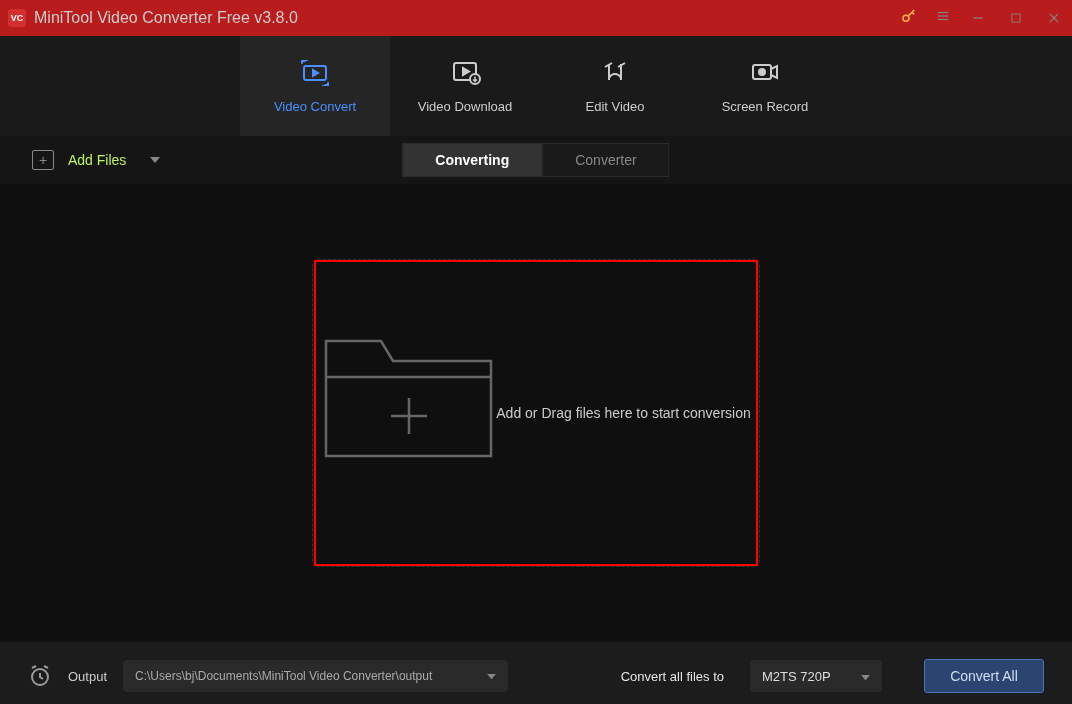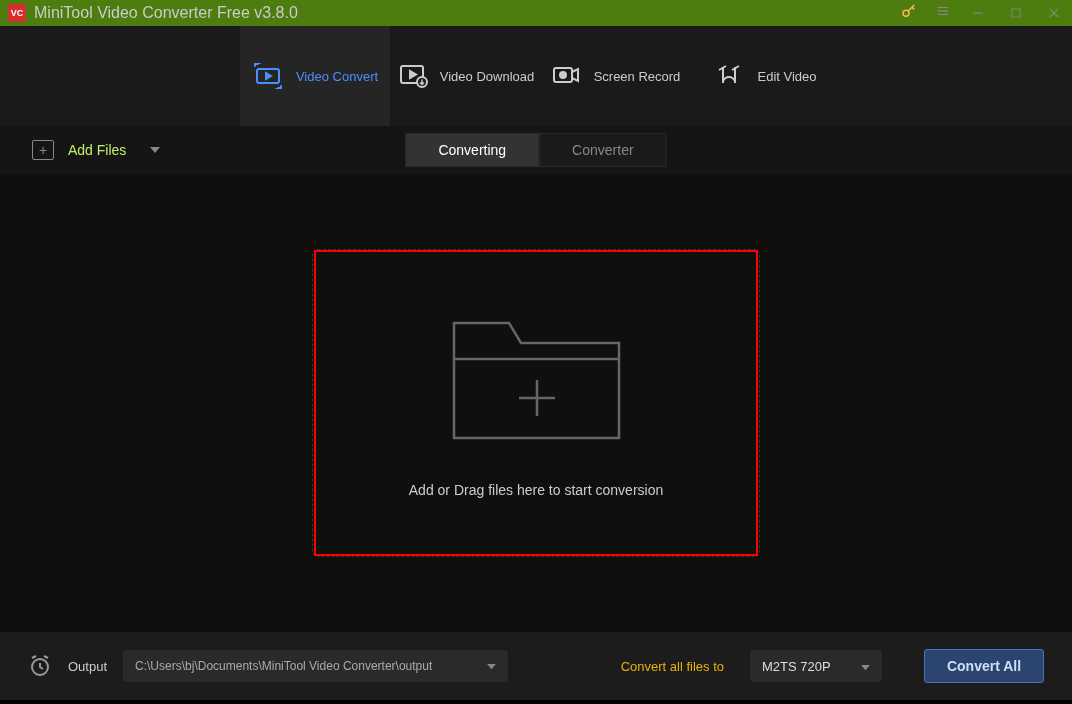--- a/index.html
+++ b/index.html
@@ -5,22 +5,22 @@
     * { margin: 0; padding: 0; box-sizing: border-box; }
     body {
       width: 1072px;
       height: 704px;
       background: #000;
       font-family: -apple-system, BlinkMacSystemFont, "Segoe UI", Arial, sans-serif;
       color: #fff;
       overflow: hidden;
     }
     .titlebar {
-      height: 26px;
-      background: #4d7c0f;
+      height: 36px;
+      background: #b91c1c;
       display: flex;
       align-items: center;
       padding: 0 8px;
     }
     .titlebar-left {
       display: flex;
       align-items: center;
       gap: 8px;
       flex: 1;
     }
@@ -63,20 +63,21 @@
     }
     .tabs-row {
       height: 100px;
       background: #1a1a1a;
       display: flex;
       padding-left: 240px;
     }
     .tab-item {
       width: 150px;
       display: flex;
+      flex-direction: column;
       align-items: center;
       justify-content: center;
       gap: 12px;
       cursor: pointer;
     }
     .tab-item.active {
       background: #252525;
     }
     .tab-icon {
       width: 32px;
@@ -141,21 +142,21 @@
       padding: 8px 32px;
       font-size: 14px;
       cursor: pointer;
       color: #888;
       border: 1px solid #2a2a2a;
       background: #1a1a1a;
     }
     .status-tab.active {
       background: #333;
       color: #fff;
-      font-weight: 400;
+      font-weight: 700;
     }
     .content {
       height: 458px;
       background: #0f0f0f;
       display: flex;
       align-items: center;
       justify-content: center;
       position: relative;
     }
     .dropzone-outer {
@@ -163,21 +164,21 @@
       height: 308px;
       border: 1px dashed #333;
       border-radius: 6px;
       position: absolute;
     }
     .dropzone {
       width: 444px;
       height: 306px;
       border: 2px solid #ff0000;
       display: flex;
-      flex-direction: column;
+      flex-direction: row;
       align-items: center;
       justify-content: center;
       cursor: pointer;
       position: relative;
       z-index: 1;
     }
     .folder-icon {
       margin-bottom: 30px;
     }
     .dropzone-text {
@@ -209,21 +210,21 @@
       align-items: center;
       padding: 8px 12px;
       font-size: 12px;
       color: #aaa;
       justify-content: space-between;
       cursor: pointer;
     }
     .spacer { flex: 1; }
     .convert-label {
       font-size: 13px;
-      color: #eab308;
+      color: #e5e5e5;
     }
     .format-select {
       width: 132px;
       height: 32px;
       background: #2a2a2a;
       border-radius: 4px;
       display: flex;
       align-items: center;
       padding: 0 12px;
       font-size: 13px;
@@ -237,21 +238,21 @@
       width: 120px;
       height: 34px;
       background: #2b4570;
       border: 1px solid #4a72b8;
       border-radius: 3px;
       display: flex;
       align-items: center;
       justify-content: center;
       font-size: 14px;
       color: #d0dff5;
-      font-weight: 700;
+      font-weight: 400;
       cursor: pointer;
       margin-left: 26px;
     }
   </style>
 </head>
 <body>
 
 <div class="titlebar">
   <div class="titlebar-left">
     <div class="app-icon">VC</div>
@@ -311,36 +312,36 @@
         <polygon points="14,8 14,15 20,11.5" fill="#ccc"></polygon>
         <circle cx="26" cy="19" r="5" fill="#1a1a1a" stroke="#ccc"></circle>
         <path d="M26 16.5 L26 21 M24 19.5 L26 21.5 L28 19.5" stroke-width="1.5"></path>
       </svg>
     </div>
     <span class="tab-label">Video Download</span>
   </div>
   <div class="tab-item">
     <div class="tab-icon">
       <svg width="32" height="26" viewBox="0 0 32 26" fill="none" stroke="#ccc" stroke-width="2">
+        <path d="M10 4 L10 20 M22 4 L22 20"></path>
+        <path d="M6 7 L13 3 M19 7 L26 3"></path>
+        <path d="M10 18 C10 18 12 14 16 14 C20 14 22 18 22 18"></path>
+      </svg>
+    </div>
+    <span class="tab-label">Edit Video</span>
+  </div>
+  <div class="tab-item">
+    <div class="tab-icon">
+      <svg width="32" height="26" viewBox="0 0 32 26" fill="none" stroke="#ccc" stroke-width="2">
         <rect x="4" y="5" width="18" height="14" rx="2"></rect>
         <circle cx="13" cy="12" r="3" fill="#ccc"></circle>
         <path d="M22 9 L28 6 L28 18 L22 15"></path>
       </svg>
     </div>
     <span class="tab-label">Screen Record</span>
-  </div>
-  <div class="tab-item">
-    <div class="tab-icon">
-      <svg width="32" height="26" viewBox="0 0 32 26" fill="none" stroke="#ccc" stroke-width="2">
-        <path d="M10 4 L10 20 M22 4 L22 20"></path>
-        <path d="M6 7 L13 3 M19 7 L26 3"></path>
-        <path d="M10 18 C10 18 12 14 16 14 C20 14 22 18 22 18"></path>
-      </svg>
-    </div>
-    <span class="tab-label">Edit Video</span>
   </div>
 </div>
 
 <div class="toolbar" style="position:relative;">
   <div class="add-files">
     <div class="add-files-icon">+</div>
     <span class="add-files-label">Add Files</span>
     <span class="chevron-down">
       <svg width="10" height="8" viewBox="0 0 10 8">
           <polygon points="0,1 10,1 5,7" fill="#888"></polygon>

